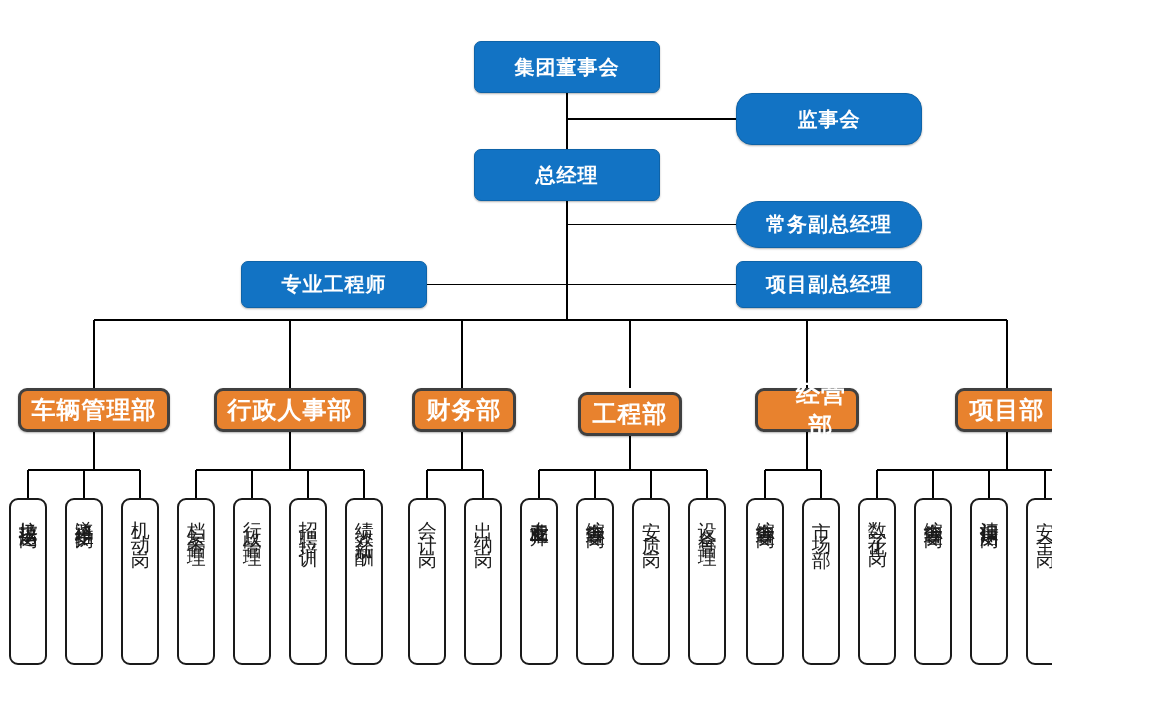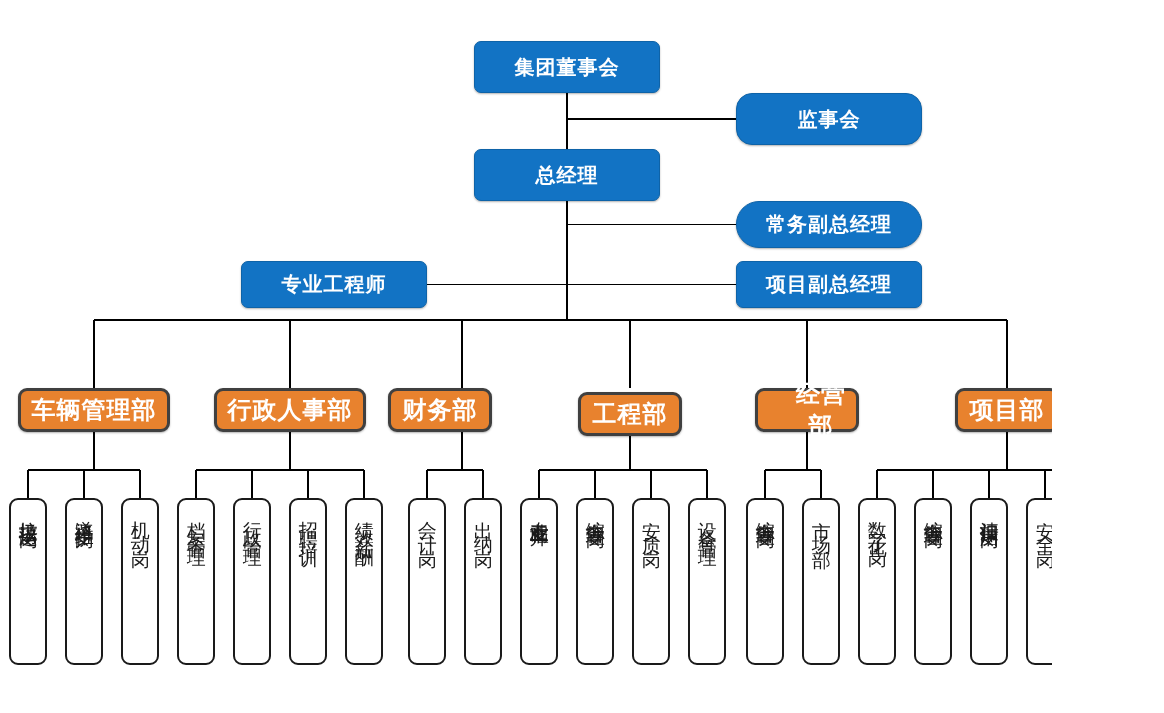--- a/index.html
+++ b/index.html
@@ -171,21 +171,21 @@
       </div>
       <div class="node post mid" style="left: 233px; top: 498px; width: 38px; height: 167px;">
         <span class="vtext">行政管理</span>
       </div>
       <div class="node post mid" style="left: 289px; top: 498px; width: 38px; height: 167px;">
         <span class="vtext">招聘培训</span>
       </div>
       <div class="node post mid" style="left: 345px; top: 498px; width: 38px; height: 167px;">
         <span class="vtext">绩效薪酬</span>
       </div>
-      <div class="node orange" style="left: 388px; top: 388px; width: 104px; height: 44px;">
+      <div class="node orange" style="left: 412px; top: 388px; width: 104px; height: 44px;">
         <span>财务部</span>
       </div>
       <div class="node post short" style="left: 408px; top: 498px; width: 38px; height: 167px;">
         <span class="vtext">会计岗</span>
       </div>
       <div class="node post short" style="left: 464px; top: 498px; width: 38px; height: 167px;">
         <span class="vtext">出纳岗</span>
       </div>
       <div class="node orange" style="left: 578px; top: 392px; width: 104px; height: 44px; align-items: center;">
         <span>工程部</span>

